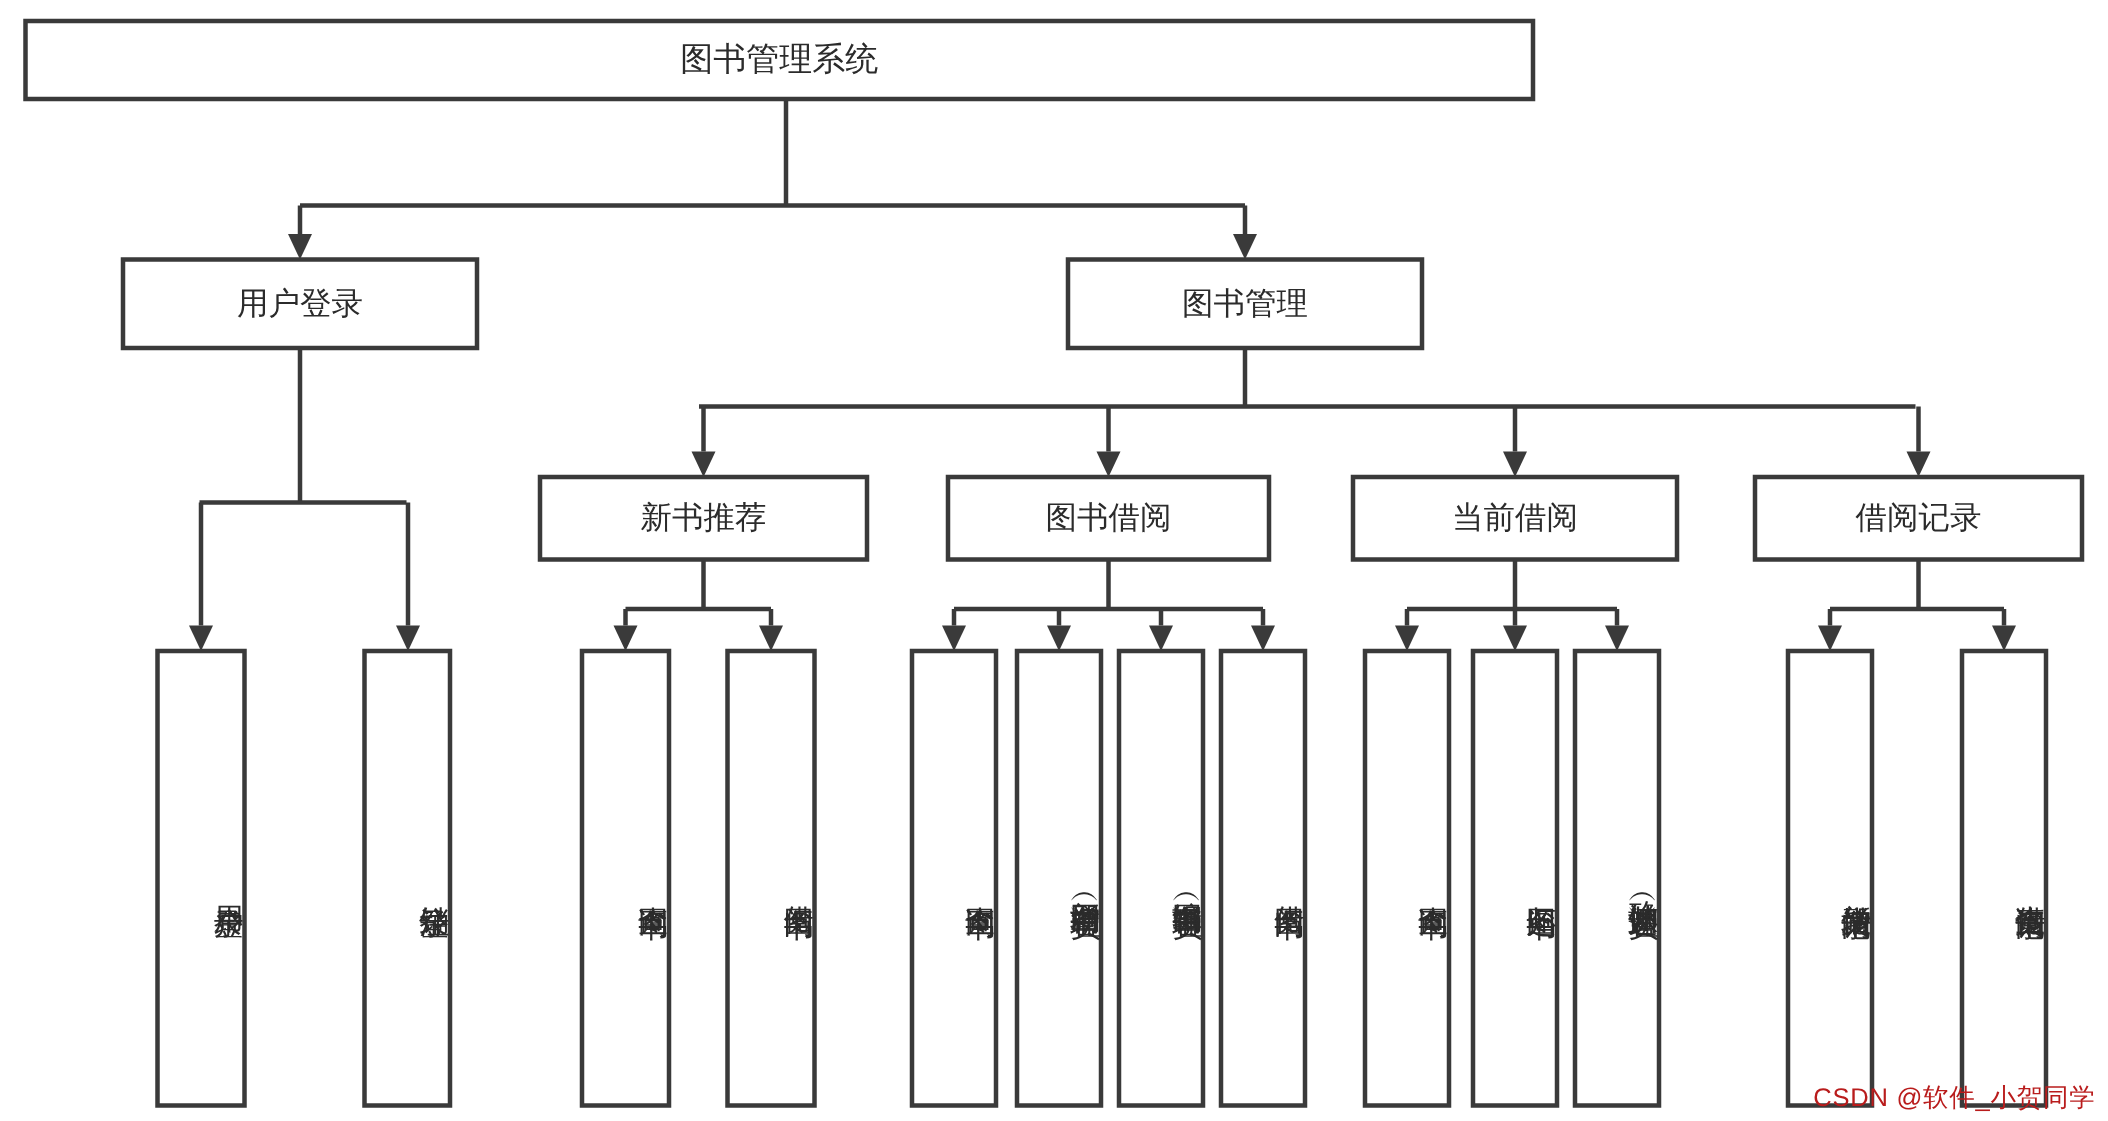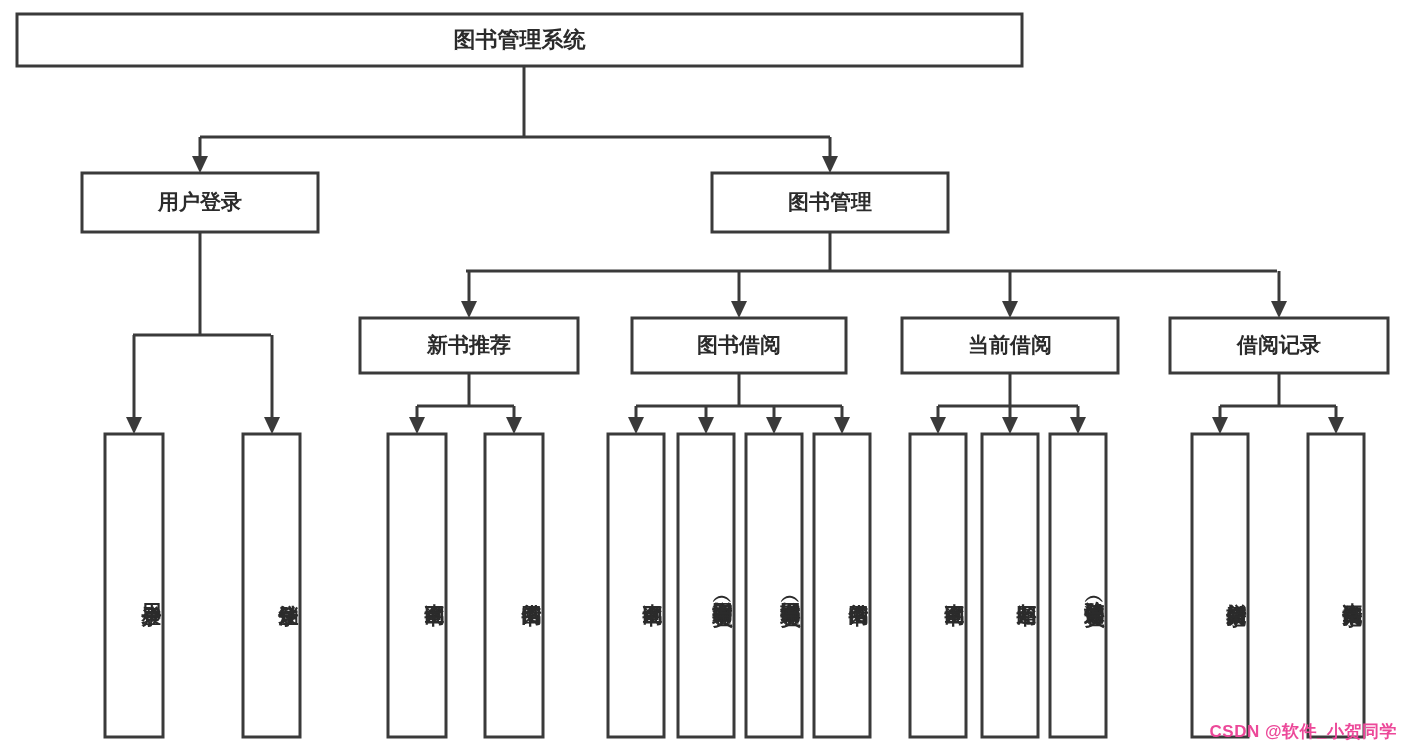--- a/index.html
+++ b/index.html
@@ -1,31 +1,31 @@
 <!DOCTYPE html>
 <html><head>
 <meta charset="utf-8">
 <style>
   html,body{margin:0;padding:0;background:#ffffff;}
   body{width:1405px;height:747px;overflow:hidden;
        font-family:"Liberation Sans","DejaVu Sans",sans-serif;}
-  #diagram-root{position:relative;width:1405px;height:747px;background:#fff;font-weight:bold;}
+  #diagram-root{position:relative;width:1405px;height:747px;background:#fff;}
   svg#flow{position:absolute;left:0;top:0;width:1405px;height:747px;display:block;}
   .node-box{fill:#ffffff;stroke:#3a3a3a;stroke-width:3;}
   .conn{stroke:#3a3a3a;stroke-width:3;fill:none;stroke-linecap:butt;}
   .arrow-head{fill:#3a3a3a;stroke:none;}
   .node-label{fill:#2b2b2b;font-family:"Liberation Sans","DejaVu Sans",sans-serif;
               font-size:21px;text-anchor:middle;dominant-baseline:middle;}
   .node-label-root{font-size:22px;}
   .vlabel{position:absolute;display:flex;align-items:flex-start;justify-content:center;
           writing-mode:vertical-rl;text-orientation:upright;
           font-family:"Liberation Sans","DejaVu Sans",sans-serif;
           font-size:20px;line-height:1.18;color:#2b2b2b;letter-spacing:1px;
           white-space:nowrap;pointer-events:none;}
-  .watermark{position:absolute;right:8px;bottom:4px;color:#ec4899;font-size:17px;
+  .watermark{position:absolute;right:8px;bottom:4px;color:#b91c1c;font-size:17px;
              font-family:"Liberation Sans","DejaVu Sans",sans-serif;
              letter-spacing:.5px;user-select:none;}
 </style>
 </head>
 <body>
 
 <div id="diagram-root">
 
   <svg id="flow" viewBox="0 0 1405 747">
     <g id="connector-layer">

